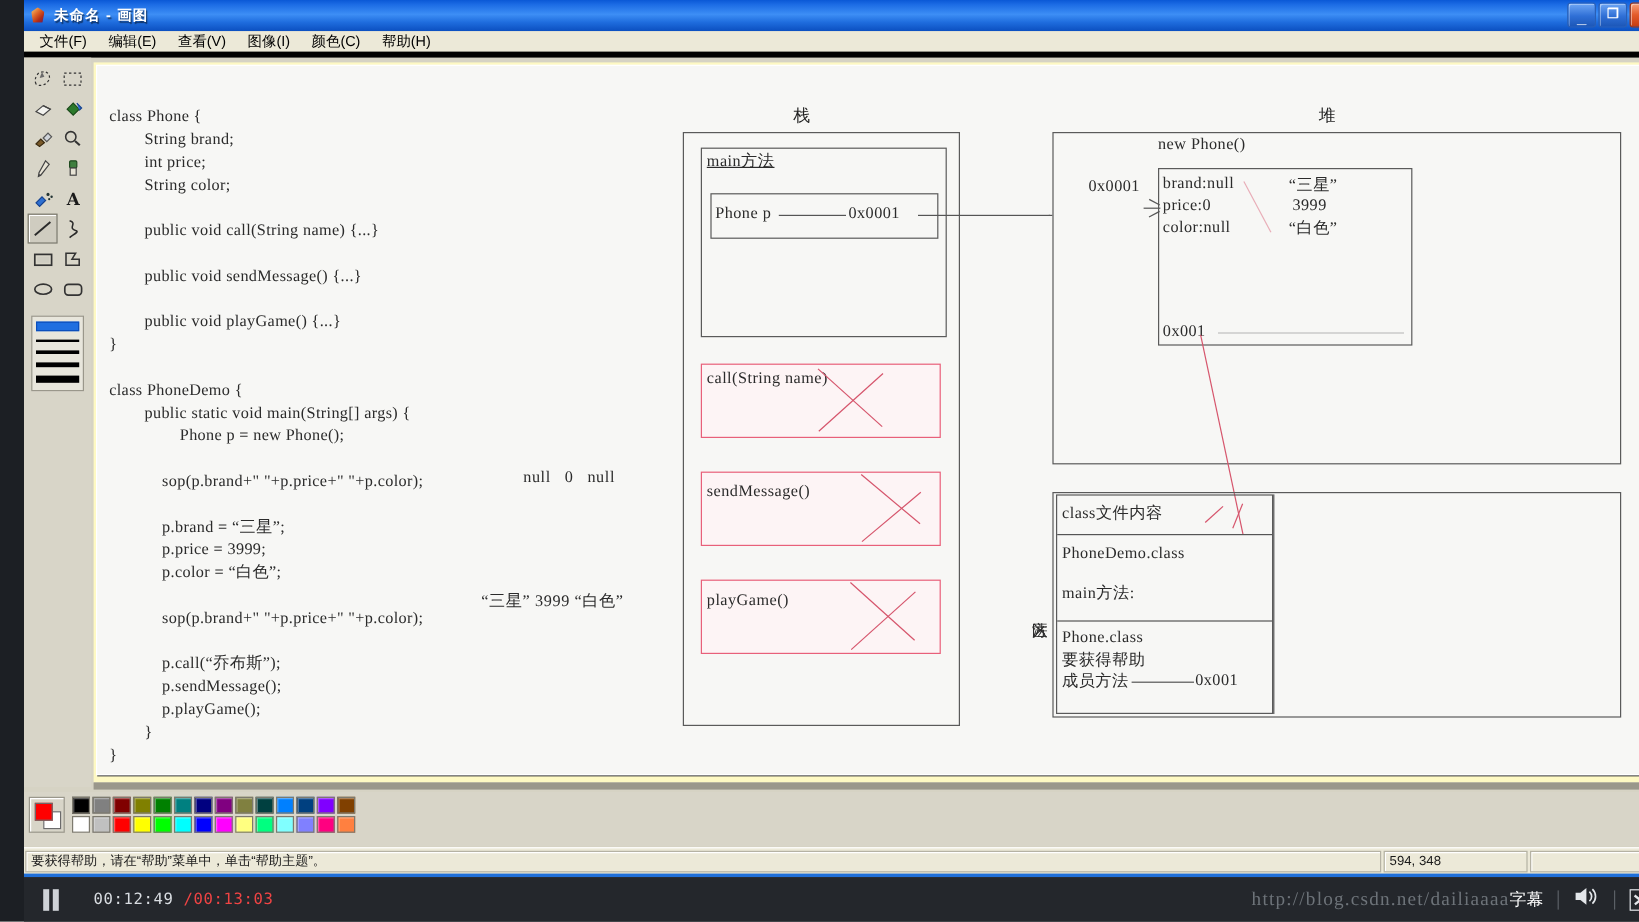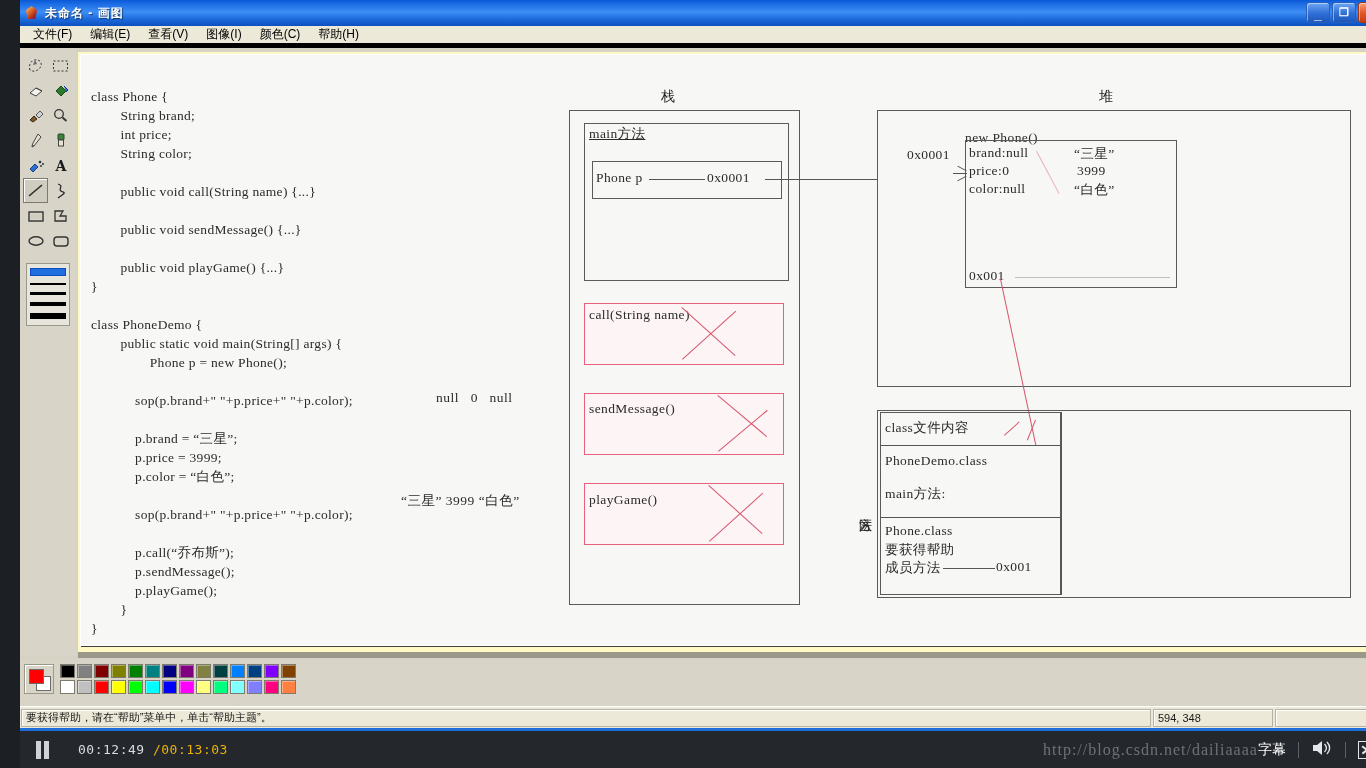--- a/index.html
+++ b/index.html
@@ -197,21 +197,21 @@
     margin-left:12px; width:20px; height:20px; position:relative; cursor:pointer;
   }
   .pause-btn i { position:absolute; top:1px; width:5px; height:18px;
     background:#cfd3d8; }
   .pause-btn i:first-child { left:4px; }
   .pause-btn i:last-child { left:12px; }
   .time {
     margin-left:26px; font-family:"DejaVu Sans Mono", monospace;
     font-size:13px; color:#d8dce1; letter-spacing:.5px;
   }
-  .time .total { color:#eab308; }
+  .time .total { color:#ef4444; }
   .watermark {
     position:absolute; left:1023px; top:10px;
     font-family:"Liberation Serif", serif; font-size:16px;
     color:#6d7379; letter-spacing:1px; white-space:nowrap;
   }
   .player-right {
     position:absolute; right:8px; top:0; height:37px;
     display:flex; align-items:center; gap:12px;
   }
   .cc-btn { font-family:Liberation Mono, monospace; font-size:14px; color:#fff;
@@ -428,21 +428,21 @@
         <div class="redline" style="left:637px; top:396px; width:64px; transform:rotate(-40deg);"></div>
 
         <div class="redbox" style="left:503px; top:428px; width:200px; height:62px;"></div>
         <div class="dlabel" style="left:508px; top:437px;">playGame()</div>
         <div class="redline" style="left:628px; top:430px; width:72px; transform:rotate(42deg);"></div>
         <div class="redline" style="left:628px; top:486px; width:72px; transform:rotate(-42deg);"></div>
 
         <div class="dtitle" style="left:1018px; top:33px;">堆</div>
 
         <div class="dbox" style="left:796px; top:55px; width:474px; height:277px;"></div>
-        <div class="dlabel" style="left:884px; top:75px;">new Phone()</div>
+        <div class="dlabel" style="left:884px; top:57px;">new Phone()</div>
 
         <div class="dlabel" style="left:826px; top:92px;">0x0001</div>
 
         <div class="dbox" style="left:884px; top:85px; width:212px; height:148px;"></div>
 
         <div class="blackline" style="left:872px; top:118px; width:14px;"></div>
         <div class="blackline" style="left:876px; top:113px; width:10px; transform:rotate(28deg);"></div>
         <div class="blackline" style="left:876px; top:123px; width:10px; transform:rotate(-28deg);"></div>
 
         <div class="dlabel" style="left:888px; top:90px;">brand:null</div>

